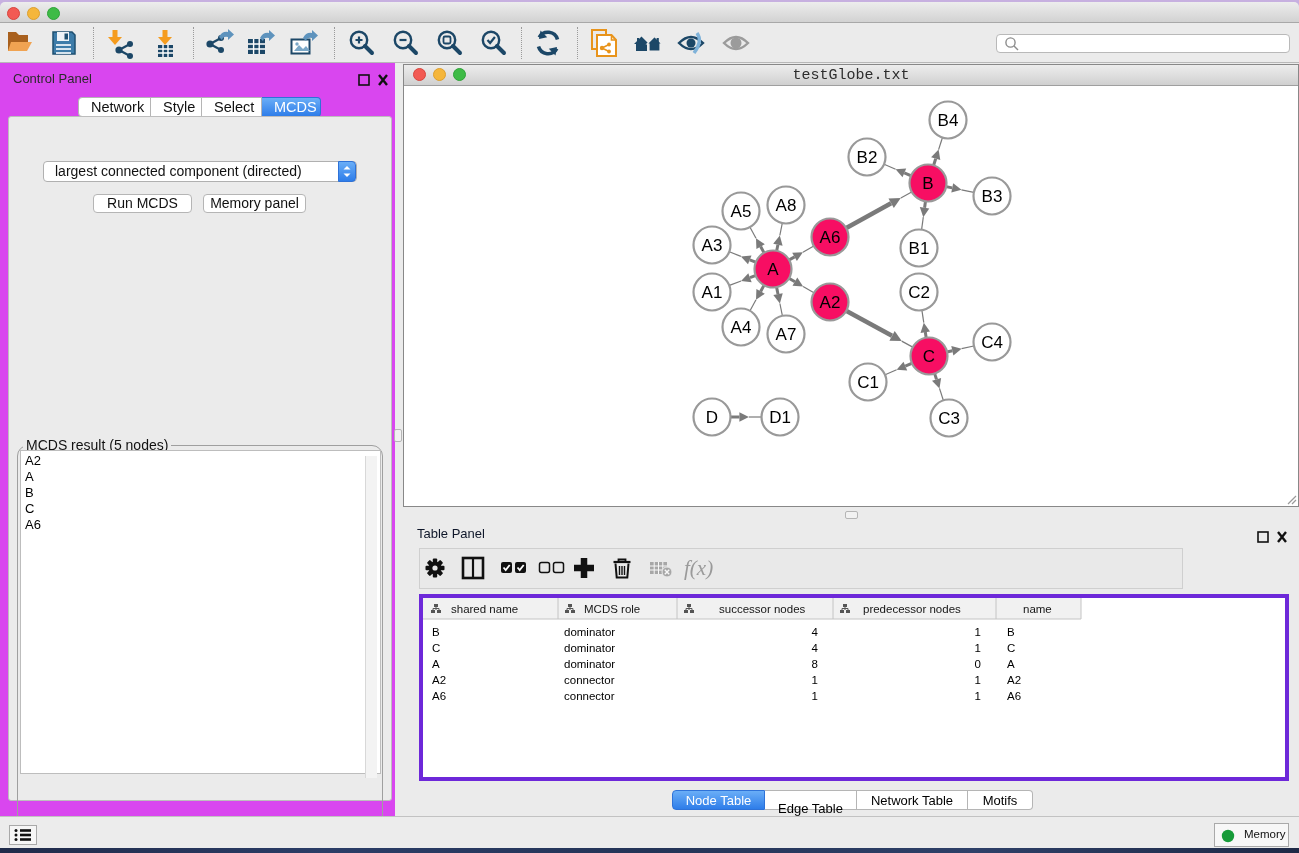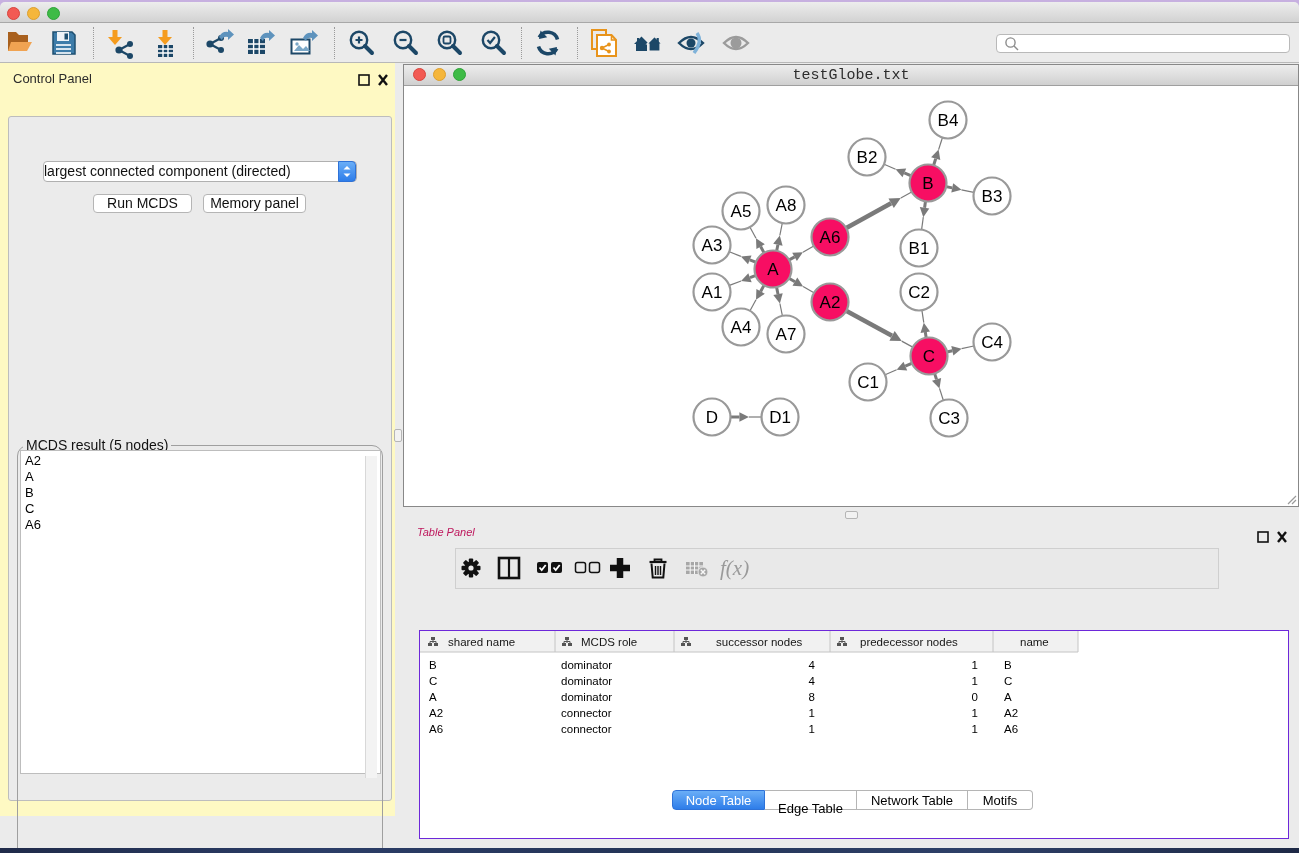--- a/index.html
+++ b/index.html
@@ -20,37 +20,37 @@
   
   #toolbar { left:0; top:23px; width:1299px; height:40px; background:#ebebeb;
     border-bottom:1px solid #b8b8b8; }
   .sep { position:absolute; top:4px; height:32px; width:0;
     border-left:1px dotted #9a9a9a; }
   .ticon { position:absolute; top:4px; width:32px; height:32px; }
   #searchbox { position:absolute; left:996px; top:11px; width:294px; height:19px;
     background:#fff; border:1px solid #b9b9b9; border-radius:4px; }
 
   
-  #cp { left:0; top:63px; width:395px; height:753px; background:#fef9c3; }
+  #cp { left:0; top:63px; width:395px; height:753px; background:#d946ef; }
   #cpHead { position:absolute; left:13px; top:8px; font-size:13px; color:#2b2b2b; }
   .panelBtns { position:absolute; top:9px; height:12px; }
   .tabbar { position:absolute; display:flex; font-size:14.5px; color:#111; }
   .tab { background:#fff; border:1px solid #b5b5b5; border-left:none;
     height:20px; line-height:19px; text-align:center; padding:0 12px; }
   .tab.first { border-left:1px solid #b5b5b5; border-radius:4px 0 0 4px; }
   .tab.last  { border-radius:0 4px 4px 0; }
   .tab.sel { background:linear-gradient(#6aaef7,#2e7de9); border-color:#2e72d8;
     color:#fff; }
   #cpBody { position:absolute; left:8px; top:53px; width:384px; height:685px;
     border:1px solid #bdbdbd; border-radius:3px; background:#ebebeb; }
   #optLabel { position:absolute; left:0; top:25px; width:100%; text-align:center;
     font-size:14.5px; color:#111; }
   #dropdown { position:absolute; left:34px; top:44px; width:314px; height:21px;
     background:#fff; border:1px solid #b0b0b0; border-radius:4px;
-    font-size:14px; line-height:19px; color:#111; padding-left:0; }
+    font-size:14px; line-height:19px; color:#111; padding-left:11px; }
   #ddStep { position:absolute; right:0px; top:-1px; width:18px; height:21px;
     background:linear-gradient(#6aaef7,#2e7de9); border-radius:0 4px 4px 0;
     border:1px solid #2e72d8; }
   .pbtn { position:absolute; top:77px; height:19px; background:#fff;
     border:1px solid #b5b5b5; border-radius:4px; font-size:14px; color:#111;
     text-align:center; line-height:17px; }
   #groupbox { position:absolute; left:8px; top:328px; width:366px; height:414px;
     border:1px solid #9f9f9f; border-radius:11px; }
   #gbTitle { position:absolute; left:5px; top:-9px; background:#ebebeb;
     padding:0 3px; font-size:14px; color:#111; }
@@ -63,25 +63,25 @@
   
   #netwin { left:403px; top:64px; width:896px; height:443px;
     border:1px solid #888; background:#fff; }
   #netTitle { position:absolute; left:0; top:0; width:100%; height:21px;
     background:linear-gradient(#ededed,#d0d0d0); border-bottom:1px solid #9f9f9f; }
   #netTitleText { position:absolute; top:2px; width:100%; text-align:center;
     font-size:15px; color:#2d2d2d;font-family:Liberation Mono, monospace; }
 
   
   #tp { left:403px; top:520px; width:896px; height:292px; background:#ebebeb; }
-  #tpHead { position:absolute; left:14px; top:6px; font-size:11px; color:#be185d;font-style:italic; }
+  #tpHead { position:absolute; left:14px; top:6px; font-size:13px; color:#0f172a; }
   #tpToolbar { position:absolute; left:16px; top:28px; width:764px; height:41px;
-    background:#e9e9e9; border:1px solid #cfcfcf;margin-left:36px; }
-  #tblArea { position:absolute; left:16px; top:74px; width:870px; height:209px;
-    background:#fff; border:1px solid #6d28d9; font-size:11.5px;margin-top:36px; }
+    background:#e9e9e9; border:1px solid #cfcfcf; }
+  #tblArea { position:absolute; left:16px; top:74px; width:870px; height:187px;
+    background:#fff; border:4px solid #6d28d9; font-size:11.5px; }
   #tpTabs { position:absolute; left:269px; top:270px; display:flex;
     font-size:13px; }
 
   
   #statusbar { left:0; top:816px; width:1299px; height:32px; background:#ececec;
     border-top:1px solid #c2c2c2; }
   #listBtn { position:absolute; left:9px; top:8px; width:28px; height:20px;
     background:#f6f6f6; border:1px solid #a9a9a9; }
   #memBtn { position:absolute; left:1214px; top:6px; width:75px; height:24px;
     background:#f7f7f7; border:1px solid #a9a9a9; font-size:11.5px; color:#111; }
@@ -232,20 +232,26 @@
       </div>
 
   </div>
 
   <div class="abs" id="cp">
     <div id="cpHead">Control Panel</div>
     <div class="panelBtns" style="left:358px;"><svg width="34" height="12">
       <rect x="1" y="1" width="10" height="10" fill="none" stroke="#111" stroke-width="1.6"></rect>
       <path d="M21 1 L29 11 M29 1 L21 11" stroke="#111" stroke-width="2.4"></path>
     </svg></div>
+    <div class="tabbar" style="left:78px; top:34px;">
+      <div class="tab first" style="width:73px;">Network</div>
+      <div class="tab" style="width:51px;">Style</div>
+      <div class="tab" style="width:60px;">Select</div>
+      <div class="tab sel last" style="width:59px;">MCDS</div>
+    </div>
     <div id="cpBody">
       <div id="dropdown">largest connected component (directed)
         <div id="ddStep">
             <svg width="16" height="19" style="position:absolute;left:0;top:0;">
           <path d="M8 4 L11.5 7.5 L4.5 7.5 Z" fill="#fff"></path>
           <path d="M8 15 L11.5 11.5 L4.5 11.5 Z" fill="#fff"></path>
         </svg>
           </div>
       </div>
       <div class="pbtn" style="left:84px; width:99px;">Run MCDS</div>
@@ -497,15 +503,31 @@
     <div id="tpTabs">
       <div class="tab first sel" style="width:93px; padding:0;">Node Table</div>
       <div class="tab" style="width:92px; padding:8px;">Edge Table</div>
       <div class="tab" style="width:111px; padding:0;">Network Table</div>
       <div class="tab last" style="width:65px; padding:0;text-align:center;">Motifs</div>
     </div>
   </div>
 
   <div class="abs" style="left:394px; top:429px; width:8px; height:13px; background:#f2f2f2; border:1px solid #b5b5b5; border-radius:2px;"></div>
   <div class="abs" style="left:845px; top:511px; width:13px; height:8px; background:#f2f2f2; border:1px solid #b5b5b5; border-radius:2px;"></div>
+  <div class="abs" id="statusbar">
+    <div id="listBtn"><svg width="26" height="18">
+      <circle cx="6" cy="4.5" r="1.5" fill="#111"></circle>
+          <rect x="10" y="3.2" width="11" height="2.6" fill="#111"></rect>
+      <circle cx="6" cy="9" r="1.5" fill="#111"></circle>
+          <rect x="10" y="7.7" width="11" height="2.6" fill="#111"></rect>
+      <circle cx="6" cy="13.5" r="1.5" fill="#111"></circle>
+          <rect x="10" y="12.2" width="11" height="2.6" fill="#111"></rect>
+    </svg></div>
+    <div id="memBtn">
+      <svg width="14" height="14" style="position:absolute;left:6px;top:5px;">
+          <circle cx="7" cy="7" r="6.2" fill="#179b39"></circle>
+        </svg>
+      <span style="position:absolute;left:29px;top:4px;">Memory</span>
+    </div>
+  </div>
   <div class="abs" id="deskBot"></div>
 
 </div>
 
 </body></html>

